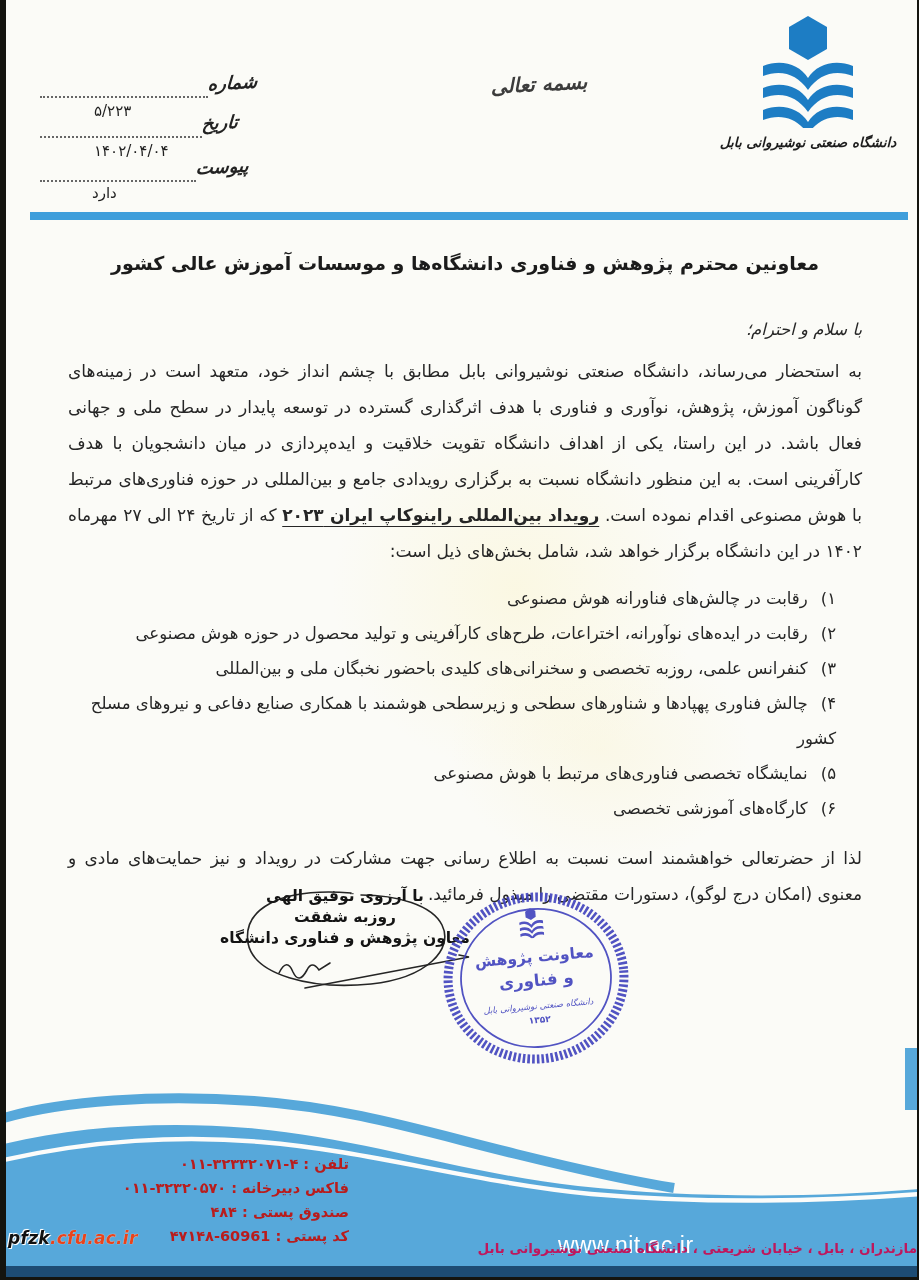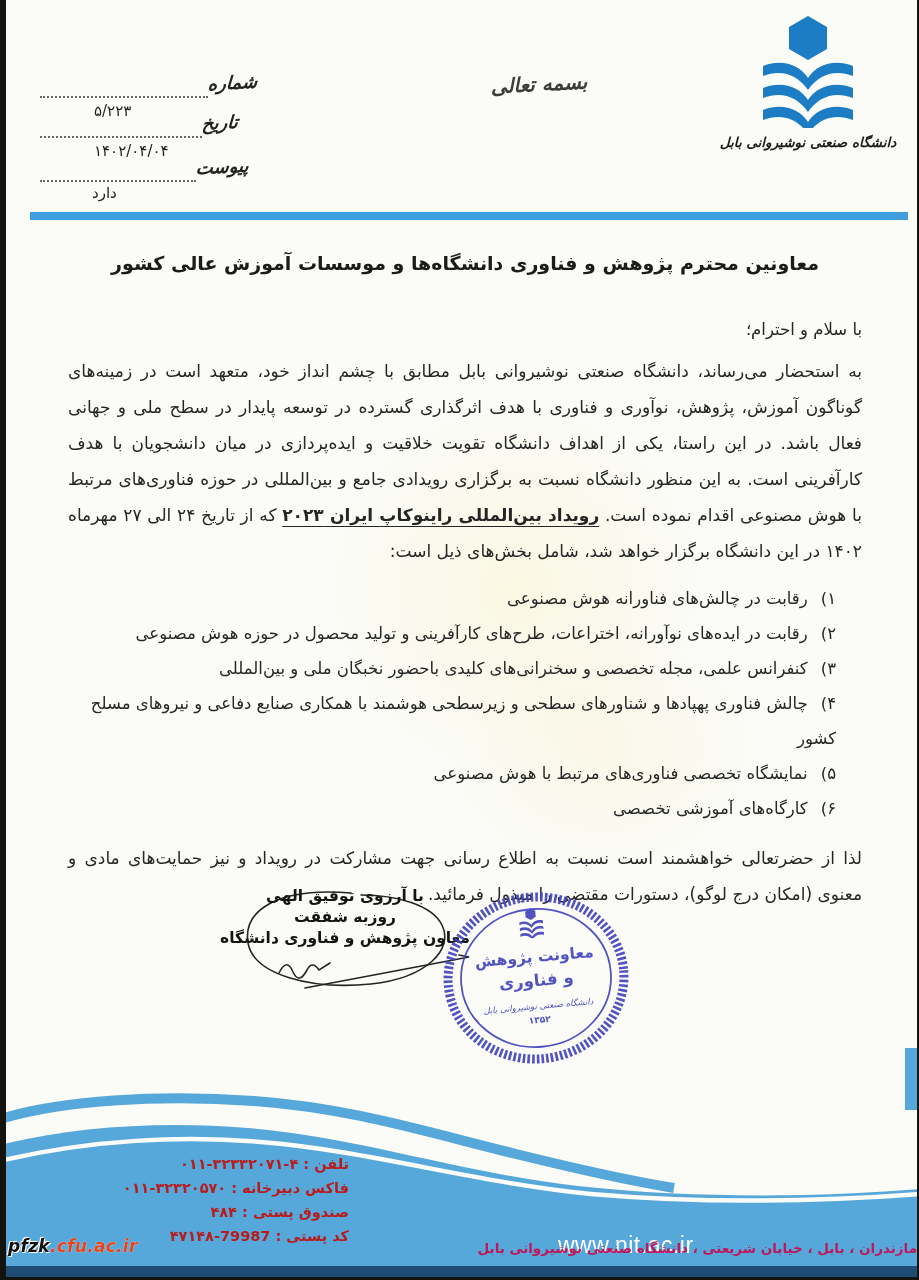--- a/index.html
+++ b/index.html
@@ -31,21 +31,21 @@
   .blue-rule{position:absolute;left:24px;top:212px;width:878px;height:8px;background:#3f9edb;}
   
   .letter{
     position:absolute;left:62px;top:240px;width:794px;direction:rtl;
     color:#262626;font-size:17px;
   }
   .letter .title{
     text-align:center;font-weight:bold;font-size:19px;color:#1b1b1b;
     margin:12px 0 0 0;
   }
-  .letter .salutation{margin-top:46px;font-size:16.5px;}
+  .letter .salutation{margin-top:46px;font-size:16.5px;font-style:italic;}
   .letter p.body-par{
     margin:14px 0 0 0;text-align:justify;line-height:36px;
   }
   .event{font-weight:bold;text-decoration:underline;text-underline-offset:5px;}
   .list{margin-top:12px;padding-right:26px;}
   .li-row{line-height:35px;font-size:16.5px;}
   .li-num{display:inline-block;margin-left:13px;}
   .letter p.closing{margin:14px 0 0 0;text-align:justify;line-height:36px;}
   
   .sig-block{
@@ -69,21 +69,21 @@
   .website{
     position:absolute;left:552px;top:1232px;width:220px;
     color:#ffffff;font-size:23px;letter-spacing:.5px;font-family:Liberation Sans, sans-serif;
   }
   .address{
     position:absolute;right:0;top:1240px;width:450px;direction:rtl;text-align:right;
     font-weight:bold;font-size:13.5px;color:#be185d;white-space:nowrap;
   }
   .watermark{
     position:absolute;left:2px;top:1228px;font-style:italic;font-weight:bold;
-    font-size:17px;letter-spacing:.3px;white-space:nowrap;margin-top:8px;
+    font-size:17px;letter-spacing:.3px;white-space:nowrap;
   }
   .wm-prefix{color:#101010;text-shadow:0 0 2px #fff,1px 1px 0 #fff,-1px -1px 0 #fff;}
   .wm-suffix{color:#e8441c;text-shadow:0 0 1px #fff;}
   
   .smudge1{position:absolute;left:300px;top:380px;width:420px;height:420px;pointer-events:none;
     background:radial-gradient(ellipse at center,rgba(250,240,180,.30),rgba(250,240,180,0) 62%);}
   .smudge2{position:absolute;left:430px;top:620px;width:330px;height:260px;pointer-events:none;
     background:radial-gradient(ellipse at center,rgba(248,238,185,.26),rgba(248,238,185,0) 65%);}
 </style>
 </head>
@@ -128,21 +128,21 @@
   <div class="smudge2"></div>
 
   <div class="letter">
     <div class="title">معاونین محترم پژوهش و فناوری دانشگاه‌ها و موسسات آموزش عالی کشور</div>
     <div class="salutation">با سلام و احترام؛</div>
     <p class="body-par"><span>به استحضار می‌رساند، دانشگاه صنعتی نوشیروانی بابل مطابق با چشم انداز خود، متعهد است در زمینه‌های گوناگون آموزش، پژوهش، نوآوری و فناوری با هدف اثرگذاری گسترده در توسعه پایدار در سطح ملی و جهانی فعال باشد. در این راستا، یکی از اهداف دانشگاه تقویت خلاقیت و ایده‌پردازی در میان دانشجویان با هدف کارآفرینی است. به این منظور دانشگاه نسبت به برگزاری رویدادی جامع و بین‌المللی در حوزه فناوری‌های مرتبط با هوش مصنوعی اقدام نموده است. </span><span class="event">رویداد بین‌المللی راینوکاپ ایران ۲۰۲۳</span><span> که از تاریخ ۲۴ الی ۲۷ مهرماه ۱۴۰۲ در این دانشگاه برگزار خواهد شد، شامل بخش‌های ذیل است:</span></p>
 
     <div class="list">
       <div class="li-row"><span class="li-num">۱)</span><span>رقابت در چالش‌های فناورانه هوش مصنوعی</span></div>
       <div class="li-row"><span class="li-num">۲)</span><span>رقابت در ایده‌های نوآورانه، اختراعات، طرح‌های کارآفرینی و تولید محصول در حوزه هوش مصنوعی</span></div>
-      <div class="li-row"><span class="li-num">۳)</span><span>کنفرانس علمی، مجله تخصصی و سخنرانی‌های کلیدی باحضور نخبگان ملی و بین‌المللی</span></div>
+      <div class="li-row"><span class="li-num">۳)</span><span>کنفرانس علمی، روزبه تخصصی و سخنرانی‌های کلیدی باحضور نخبگان ملی و بین‌المللی</span></div>
       <div class="li-row"><span class="li-num">۴)</span><span>چالش فناوری پهپادها و شناورهای سطحی و زیرسطحی هوشمند با همکاری صنایع دفاعی و نیروهای مسلح کشور</span></div>
       <div class="li-row"><span class="li-num">۵)</span><span>نمایشگاه تخصصی فناوری‌های مرتبط با هوش مصنوعی</span></div>
       <div class="li-row"><span class="li-num">۶)</span><span>کارگاه‌های آموزشی تخصصی</span></div>
     </div>
 
     <p class="closing">لذا از حضرتعالی خواهشمند است نسبت به اطلاع رسانی جهت مشارکت در رویداد و نیز حمایت‌های مادی و معنوی (امکان درج لوگو)، دستورات مقتضی را مبذول فرمائید.</p>
   </div>
 
   <div class="sig-block">
     <div>با آرزوی توفیق الهی</div>
@@ -176,20 +176,20 @@
     <path d="M -2 56 C 70 38 160 33 242 40 C 352 49 450 84 572 98 C 690 111 815 109 913 101 L 913 178 L -2 178 Z" fill="#57a8da"></path>
     <path d="M -2 72 C 85 52 175 47 255 54 C 365 63 465 94 585 106 C 700 116 820 113 913 106" fill="none" stroke="#fcfcfa" stroke-width="4.5"></path>
     <rect x="-2" y="178" width="917" height="14" fill="#1d4c74"></rect>
   </svg>
   <div class="edge-sliver"></div>
 
   <div class="contact">
     <div>تلفن : ۴-۳۲۳۳۲۰۷۱-۰۱۱</div>
     <div>فاکس دبیرخانه : ۳۲۳۲۰۵۷۰-۰۱۱</div>
     <div>صندوق پستی : ۴۸۴</div>
-    <div>کد پستی : 79987-۴۷۱۴۸</div>
+    <div>کد پستی : 60961-۴۷۱۴۸</div>
   </div>
   <div class="website">www.nit.ac.ir</div>
   <div class="address">مازندران ، بابل ، خیابان شریعتی ، دانشگاه صنعتی نوشیروانی بابل</div>
 
   <div class="watermark"><span class="wm-prefix">pfzk</span><span class="wm-suffix">.cfu.ac.ir</span></div>
 
 </div>
 
 </body></html>

